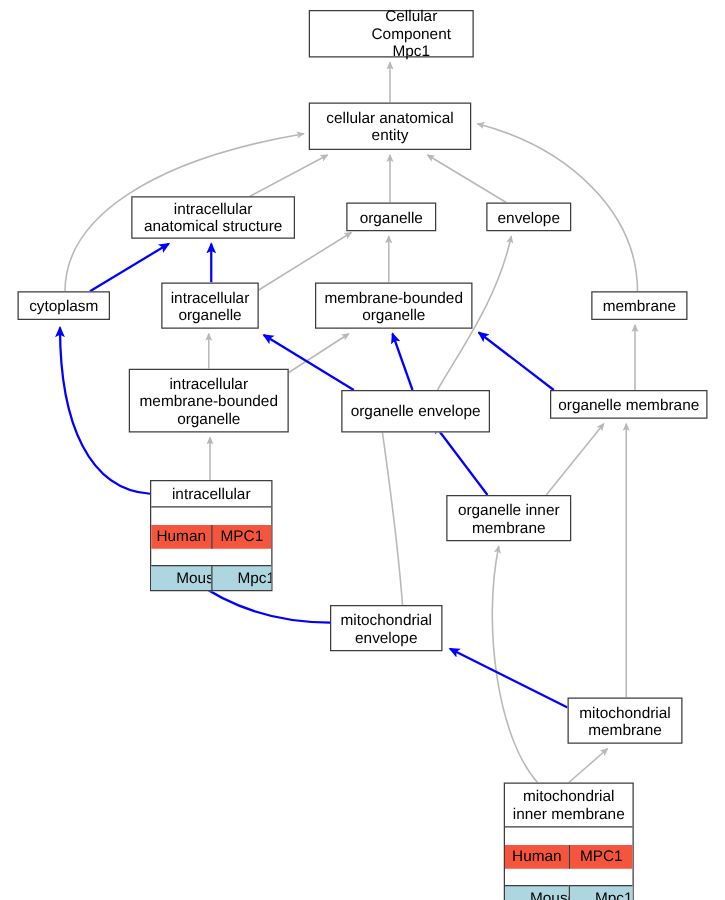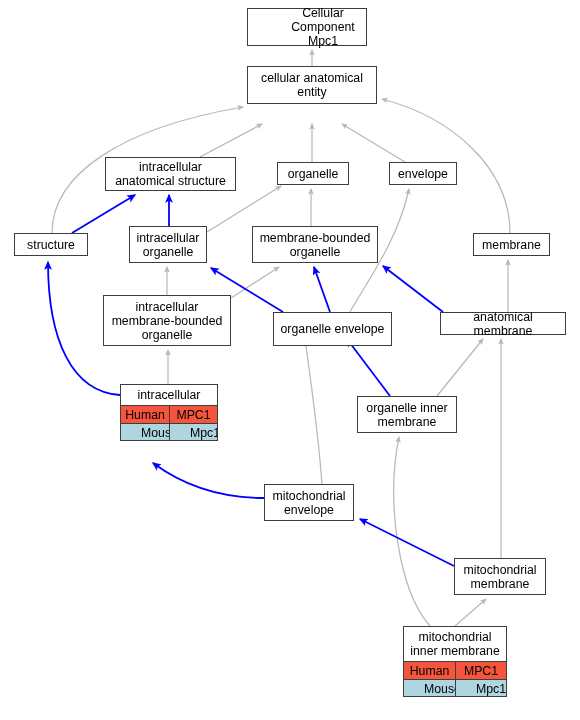--- a/index.html
+++ b/index.html
@@ -48,21 +48,22 @@
   .node.has-table .node-label {
     border-bottom: 1.4px solid #3d3d3d;
   }
   .gene-table {
     display: flex;
     flex-direction: column;
   }
   .gene-row {
     display: flex;
     flex-direction: row;
-    height: 17px;
+    height: 33px;
+    align-items: flex-end;
   }
   .gene-row + .gene-row .gene-cell {
     border-top: 1.4px solid #3d3d3d;
     padding-left: 20px;
   }
   .gene-cell {
     flex: 1 1 50%;
     font-size: 12.3px;
     line-height: 19px;
     text-align: center;
@@ -118,45 +119,45 @@
       <path d="M 283,312 L 211,268"></path>
       <path d="M 330,312 L 314,267"></path>
       <path d="M 443,312 L 383,266"></path>
       <path d="M 120,395 C 72,392 48,340 48,262"></path>
       <path d="M 390,396 L 347,339"></path>
       <path d="M 264,498 C 212,498 176,480 153,463"></path>
       <path d="M 454,566 L 360,519"></path>
     </g>
   </svg>
 
-  <div class="node" style="left:247px; top:8px; width:120px; height:38px;padding-left:32px;">
+  <div class="node" style="left:247px; top:8px; width:132px; height:38px;padding-left:32px;">
     <div class="node-label">Cellular Component
 Mpc1</div>
   </div>
 
-  <div class="node" style="left:247px; top:66px; width:130px; height:38px;">
+  <div class="node" style="left:247px; top:82px; width:130px; height:38px;">
     <div class="node-label">cellular anatomical
 entity</div>
   </div>
 
   <div class="node" style="left:105px; top:157px; width:131px; height:34px;">
     <div class="node-label">intracellular
 anatomical structure</div>
   </div>
 
   <div class="node" style="left:277px; top:162px; width:72px; height:23px;">
     <div class="node-label">organelle</div>
   </div>
 
   <div class="node" style="left:389px; top:162px; width:68px; height:23px;">
     <div class="node-label">envelope</div>
   </div>
 
   <div class="node" style="left:14px; top:233px; width:74px; height:23px;">
-    <div class="node-label">structure</div>
+    <div class="node-label">cytoplasm</div>
   </div>
 
   <div class="node" style="left:129px; top:226px; width:78px; height:37px;">
     <div class="node-label">intracellular
 organelle</div>
   </div>
 
   <div class="node" style="left:252px; top:226px; width:126px; height:37px;">
     <div class="node-label">membrane-bounded
 organelle</div>
@@ -170,21 +171,21 @@
     <div class="node-label">intracellular
 membrane-bounded
 organelle</div>
   </div>
 
   <div class="node" style="left:273px; top:312px; width:119px; height:34px;">
     <div class="node-label">organelle envelope</div>
   </div>
 
   <div class="node" style="left:440px; top:312px; width:126px; height:23px;">
-    <div class="node-label">anatomical membrane</div>
+    <div class="node-label">organelle membrane</div>
   </div>
 
   <div class="node has-table" style="left:120px; top:384px; width:98px;">
     <div class="node-label">intracellular</div>
     <div class="gene-table">
       <div class="gene-row row-human">
         <div class="gene-cell cell-left">Human</div>
         <div class="gene-cell cell-right">MPC1</div>
       </div>
       <div class="gene-row row-mouse">

